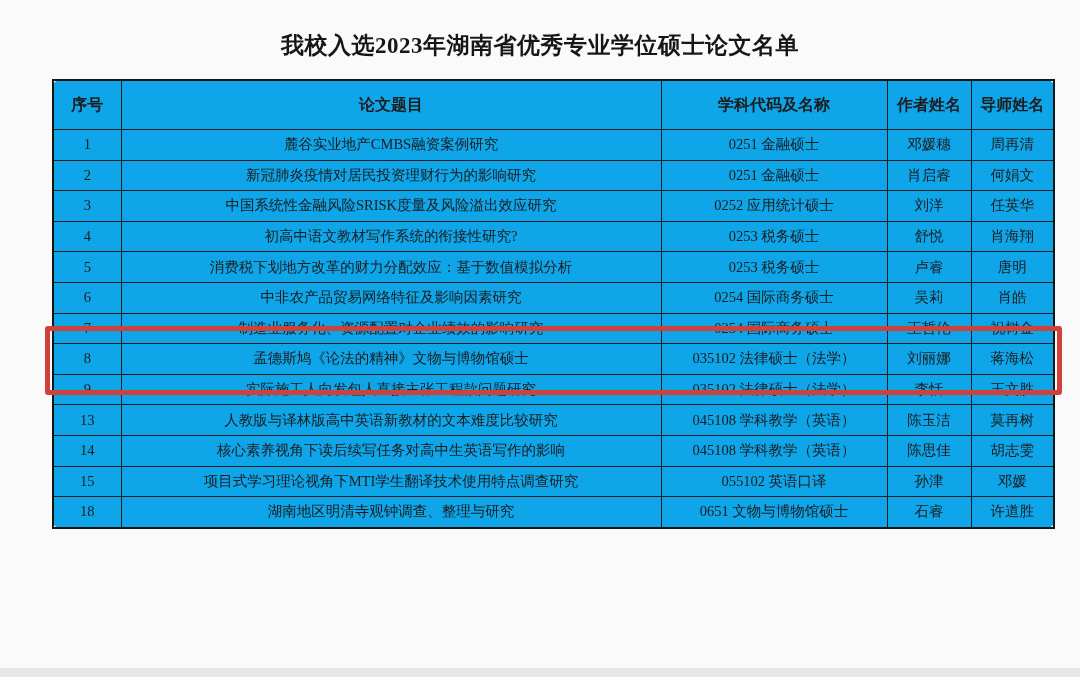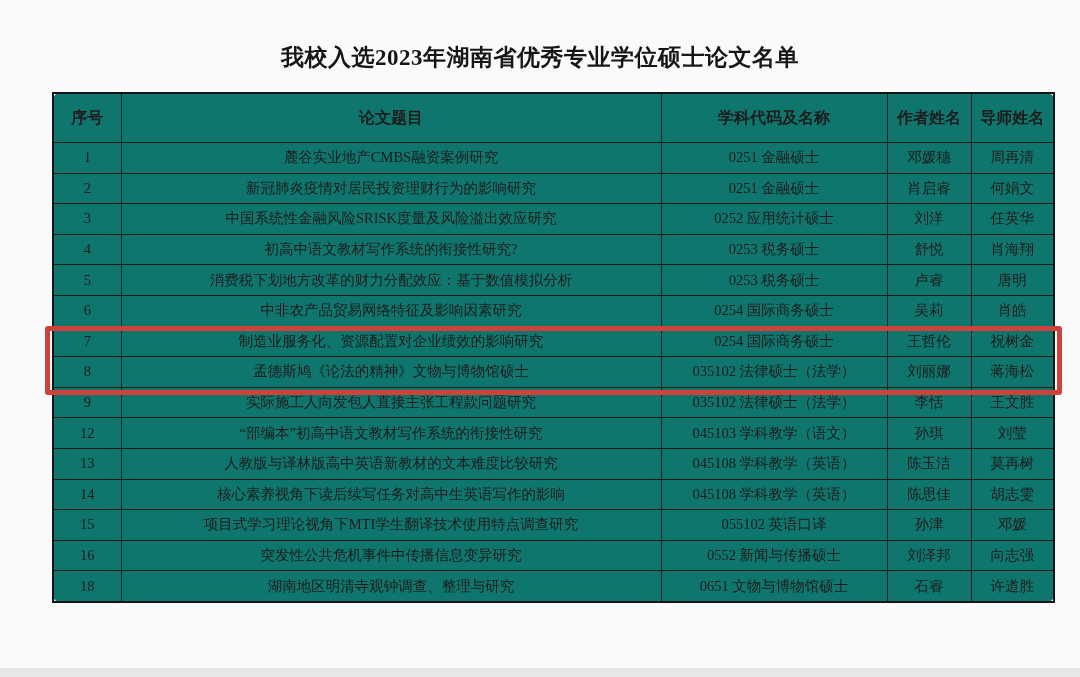--- a/index.html
+++ b/index.html
@@ -9,36 +9,36 @@
   body {
     width: 1080px;
     height: 677px;
     position: relative;
     overflow: hidden;
     background: #fbfafa;
     font-family: "Liberation Serif", "DejaVu Serif", serif;
     color: #1c1c1c;
   }
   .page-title {
-    margin: 16px;
+    margin: 4px;
     padding-top: 26px;
     height: 34px;
     text-align: center;
     font-size: 23px;
     font-weight: bold;
     letter-spacing: 0.5px;
     color: #161616;
   }
   table.thesis-table {
     border-collapse: collapse;
     table-layout: fixed;
     margin-left: 52px;
     margin-top: 15px;
     width: 1001px;
-    background: #0f766e;
+    background: #0ea5e9;
     border-radius: 10px;
   }
   table.thesis-table th,
   table.thesis-table td {
     border: 1px solid #1b1b1b;
     text-align: center;
     vertical-align: middle;
     padding: 0 2px;
     overflow: hidden;
     white-space: nowrap;
@@ -158,27 +158,20 @@
     <td>蒋海松</td>
   </tr>
       <tr>
     <td>9</td>
     <td>实际施工人向发包人直接主张工程款问题研究</td>
     <td>035102 法律硕士（法学）</td>
     <td>李恬</td>
     <td>王文胜</td>
   </tr>
       <tr>
-    <td>12</td>
-    <td>“部编本”初高中语文教材写作系统的衔接性研究</td>
-    <td>045103 学科教学（语文）</td>
-    <td>孙琪</td>
-    <td>刘莹</td>
-  </tr>
-      <tr>
     <td>13</td>
     <td>人教版与译林版高中英语新教材的文本难度比较研究</td>
     <td>045108 学科教学（英语）</td>
     <td>陈玉洁</td>
     <td>莫再树</td>
   </tr>
       <tr>
     <td>14</td>
     <td>核心素养视角下读后续写任务对高中生英语写作的影响</td>
     <td>045108 学科教学（英语）</td>
@@ -186,27 +179,20 @@
     <td>胡志雯</td>
   </tr>
       <tr>
     <td>15</td>
     <td>项目式学习理论视角下MTI学生翻译技术使用特点调查研究</td>
     <td>055102 英语口译</td>
     <td>孙津</td>
     <td>邓媛</td>
   </tr>
       <tr>
-    <td>16</td>
-    <td>突发性公共危机事件中传播信息变异研究</td>
-    <td>0552 新闻与传播硕士</td>
-    <td>刘泽邦</td>
-    <td>向志强</td>
-  </tr>
-      <tr>
     <td>18</td>
     <td>湖南地区明清寺观钟调查、整理与研究</td>
     <td>0651 文物与博物馆硕士</td>
     <td>石睿</td>
     <td>许道胜</td>
   </tr>
     </tbody>
 </table>
 
 <div class="highlight-box" style="left: 45px; width: 1017px; top: 325.656px; height: 69.1875px; border-color: rgb(207, 66, 59);"></div>

